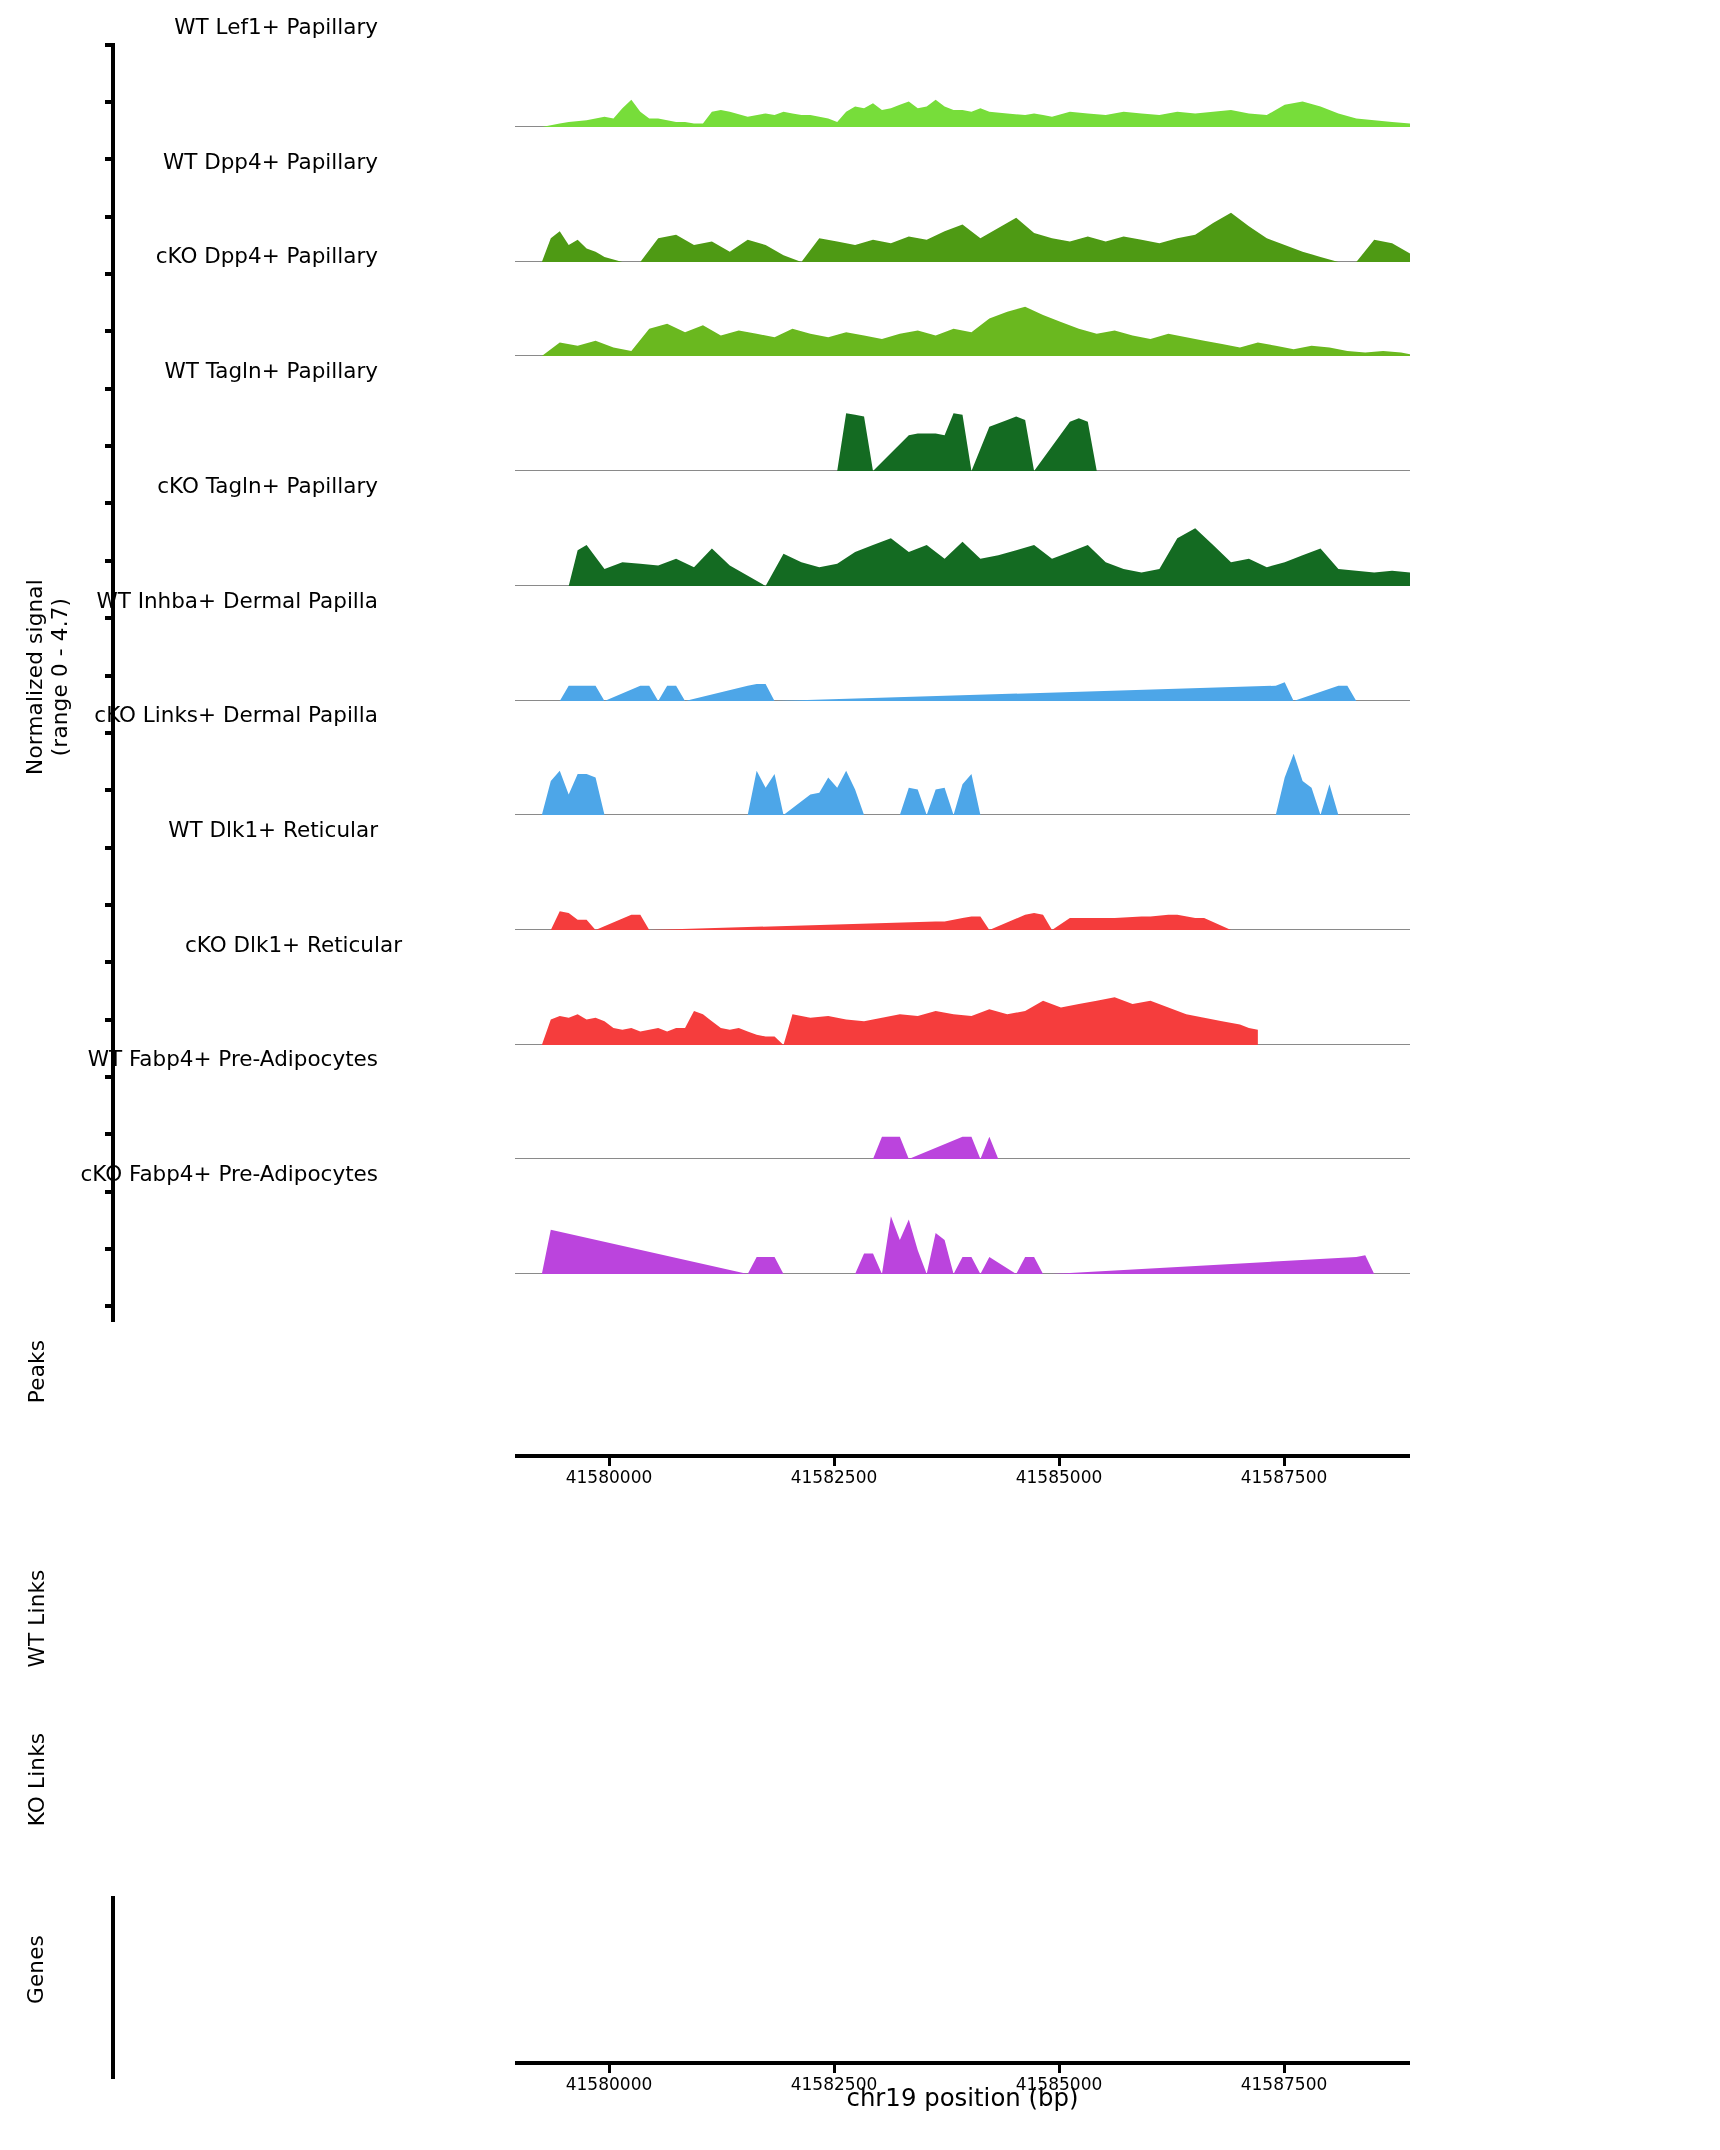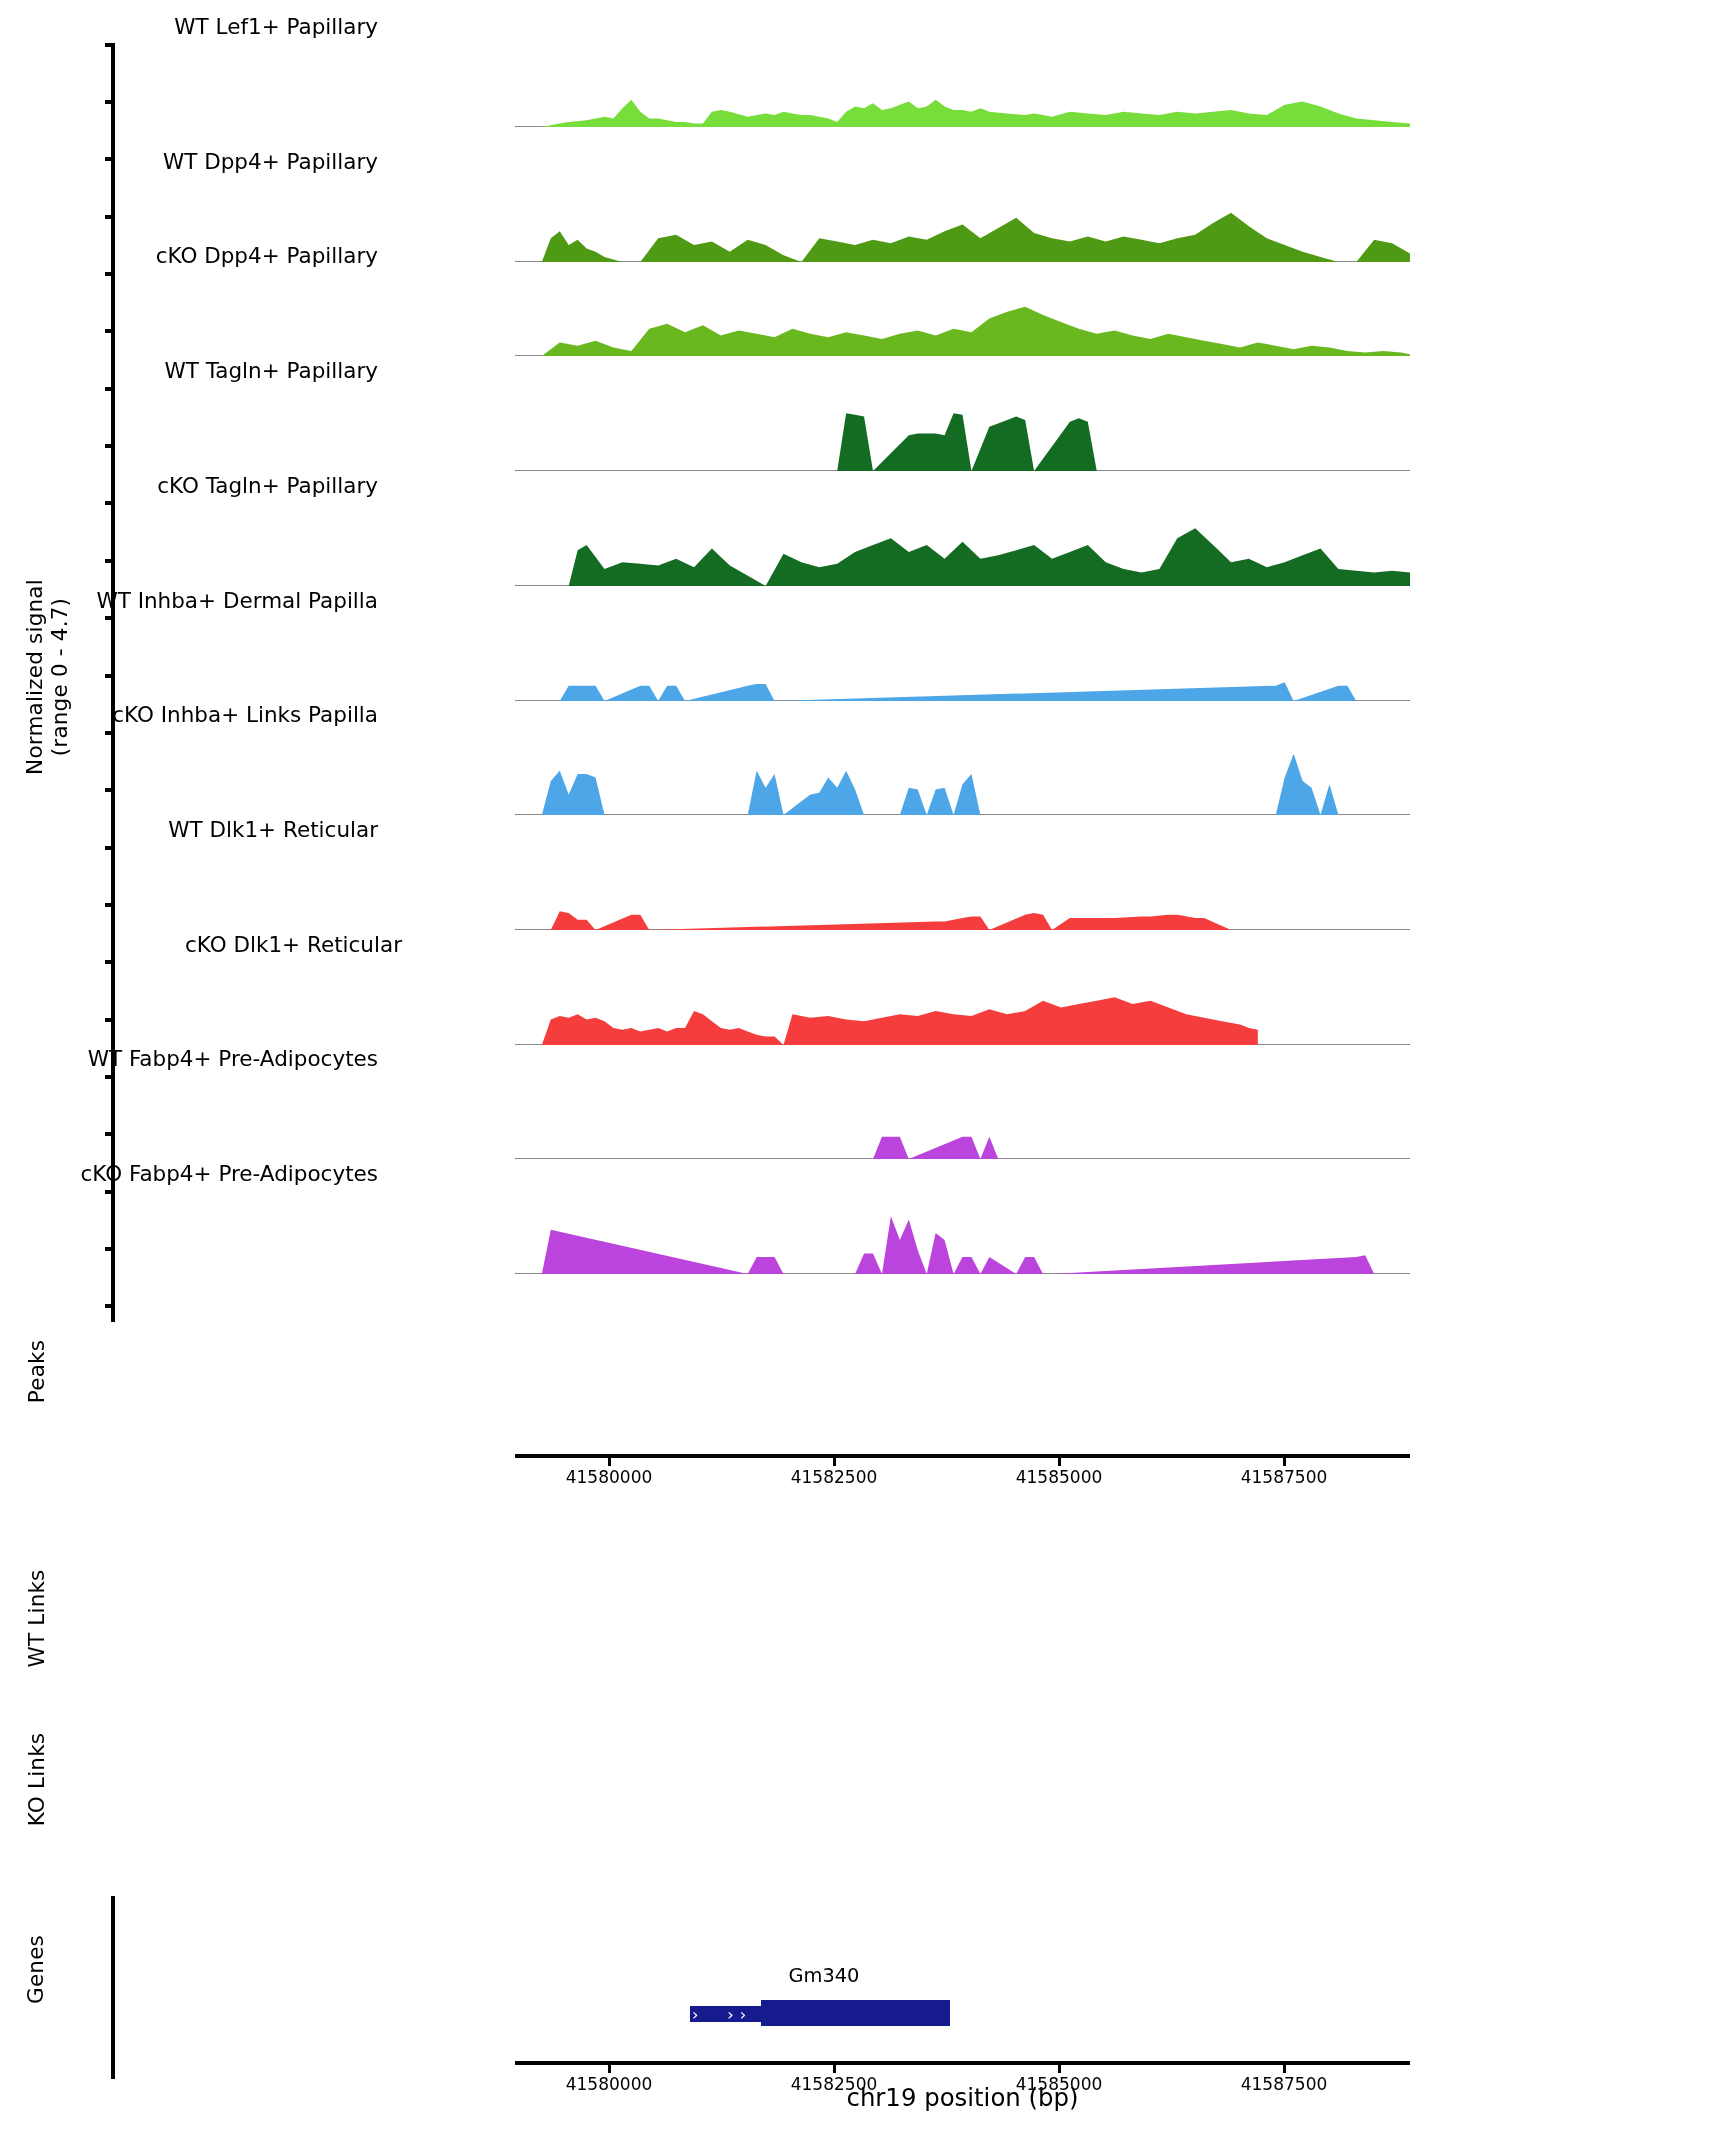--- a/index.html
+++ b/index.html
@@ -251,21 +251,21 @@
         <div class="track" style="top: 574px;">
           <div class="track-label">WT Inhba+ Dermal Papilla</div>
           <div class="track-plot">
             <div class="baseline"></div>
             <svg viewBox="0 0 1000 100" preserveAspectRatio="none">
               <polygon points="50.0,100 50.0,100.0 60.0,80.9 70.0,80.9 80.0,80.9 90.0,80.9 100.0,100.0 140.0,80.9 150.0,80.9 160.0,100.0 170.0,80.9 180.0,80.9 190.0,100.0 260.0,80.9 270.0,78.7 280.0,78.7 290.0,100.0 850.0,80.9 860.0,76.6 870.0,100.0 920.0,80.9 930.0,80.9 940.0,100.0 940.0,100" fill="#4da6e8"></polygon>
             </svg>
           </div>
         </div>
         <div class="track" style="top: 688px;">
-          <div class="track-label">cKO Inhba+ Links Papilla</div>
+          <div class="track-label">cKO Links+ Dermal Papilla</div>
           <div class="track-plot">
             <div class="baseline"></div>
             <svg viewBox="0 0 1000 100" preserveAspectRatio="none">
               <polygon points="30.0,100 30.0,100.0 40.0,57.4 50.0,44.7 60.0,74.5 70.0,48.9 80.0,48.9 90.0,53.2 100.0,100.0 260.0,100.0 270.0,44.7 280.0,66.0 290.0,48.9 300.0,100.0 330.0,74.5 340.0,72.3 350.0,53.2 360.0,66.0 370.0,44.7 380.0,68.1 390.0,100.0 430.0,100.0 440.0,66.0 450.0,68.1 460.0,100.0 470.0,68.1 480.0,66.0 490.0,100.0 500.0,61.7 510.0,48.9 520.0,100.0 850.0,100.0 860.0,53.2 870.0,23.4 880.0,57.4 890.0,66.0 900.0,100.0 910.0,61.7 920.0,100.0 920.0,100" fill="#4da6e8"></polygon>
             </svg>
           </div>
         </div>
         <div class="track" style="top: 803px;">
           <div class="track-label">WT Dlk1+ Reticular</div>
           <div class="track-plot">
@@ -327,26 +327,20 @@
 
   <div class="vlabel" style="left:-50px; top:1767px; width:172px; transform: rotate(-90deg);">
     <span>KO Links</span>
   </div>
 
   <div class="vlabel" style="left:-47px; top:1957px; width:165px; transform: rotate(-90deg);">
     <span>Genes</span>
   </div>
   <div class="mini-spine" style="top:1896px; height:183px;"></div>
 
-  <div class="gene-row" id="gene-row" style="top:1964px; height:93px;">
-      <div class="gene-name" style="left: 309px; top: 0px;">Gm340</div>
-      <div class="gene-thin" style="left: 175px; width: 72px; top: 42px; height: 16px;"></div>
-      <div class="gene-body" style="left: 246px; width: 189px; top: 36px; height: 26px;"></div>
-      <div class="gene-arrow" style="left: 177px; top: 43px;">›      › ›</div>
-    </div>
 
   <div class="xaxis" id="xaxis-bottom" style="top:2061px;">
     <div class="axisline"></div>
   <div class="xtick" style="left: 93px;"></div>
       <div class="xticklabel" style="left: 94px;">41580000</div>
       <div class="xtick" style="left: 318px;"></div>
       <div class="xticklabel" style="left: 319px;">41582500</div>
       <div class="xtick" style="left: 543px;"></div>
       <div class="xticklabel" style="left: 544px;">41585000</div>
       <div class="xtick" style="left: 768px;"></div>

